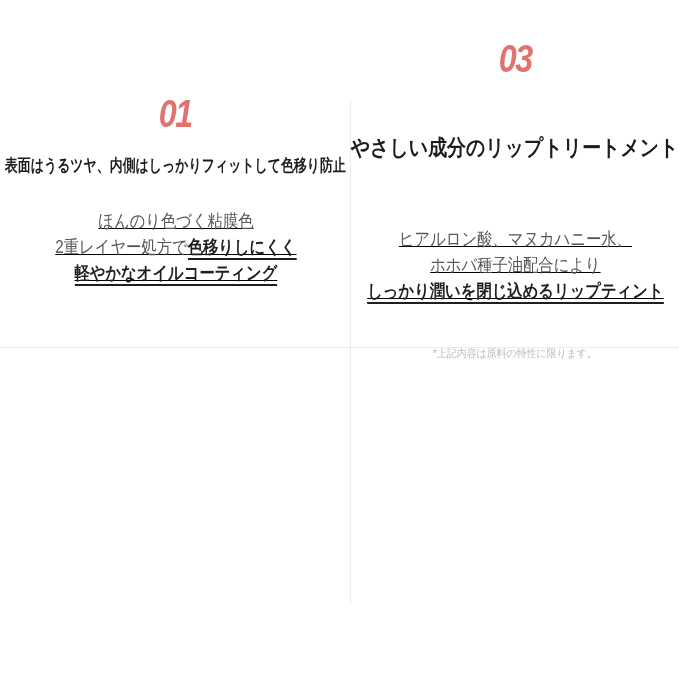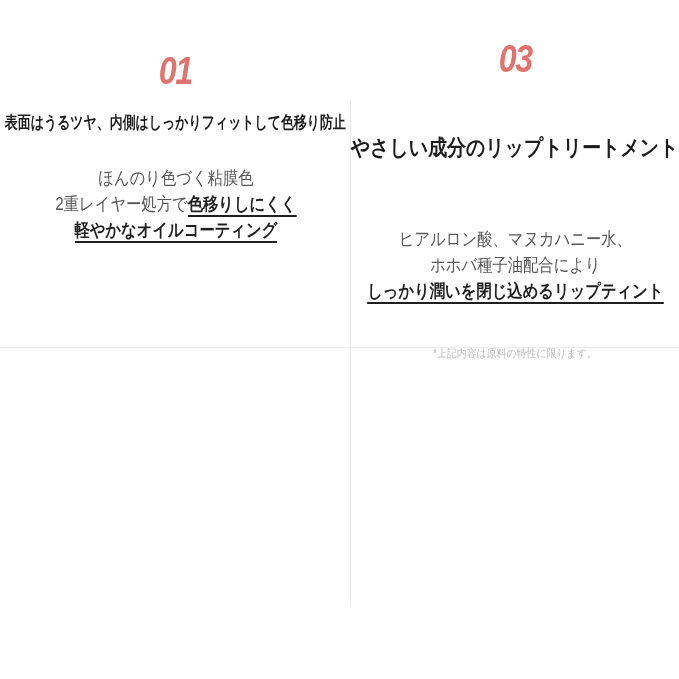--- a/index.html
+++ b/index.html
@@ -23,35 +23,35 @@
   .grid{
     position:absolute;inset:0;
     display:grid;
     grid-template-columns:351px 328px;
     grid-template-rows:347px 332px;
   }
   .cell{
     display:flex;flex-direction:column;align-items:center;
     text-align:center;
   }
-  .r1{padding-top:52px;}
+  .r1{padding-top:95px;}
   .r2{padding-top:40px;gap:33px;}
   .num{
     font-size:38px;line-height:1;font-weight:800;font-style:italic;
     letter-spacing:-2px;color:var(--accent,#e0736d);
     transform:scaleX(0.85);
   }
   .h{
     margin:0;font-weight:700;color:var(--heading,#1c1c1c);
     white-space:nowrap;line-height:1.2;
   }
   .h-sm{font-size:17px;margin-top:23px;transform:scaleX(0.76);}
   .h-lg{font-size:22px;margin-top:15px;transform:scaleX(0.86);}
   .r2 .h-lg{margin-top:24px;}
-  .body{margin-top:32px;}
+  .body{margin-top:32px;text-decoration:underline;}
   .r2 .body{}
   .line{
     font-size:18px;line-height:26px;white-space:nowrap;
     transform:scaleX(0.85);
   }
   .seg.reg{color:var(--body,#575757);font-weight:500;}
   .seg.emu{
     color:var(--emphasis,#1f1f1f);font-weight:700;
     border-bottom:2px solid var(--emphasis,#1f1f1f);
     padding-bottom:1px;

